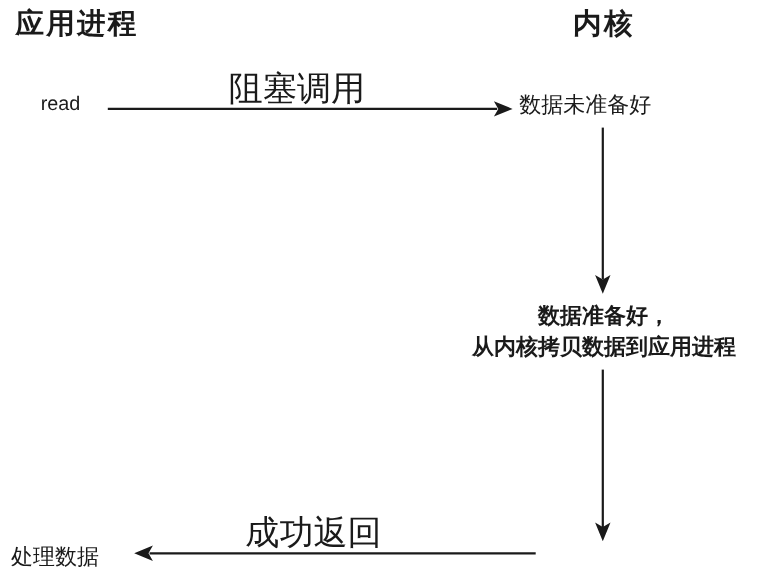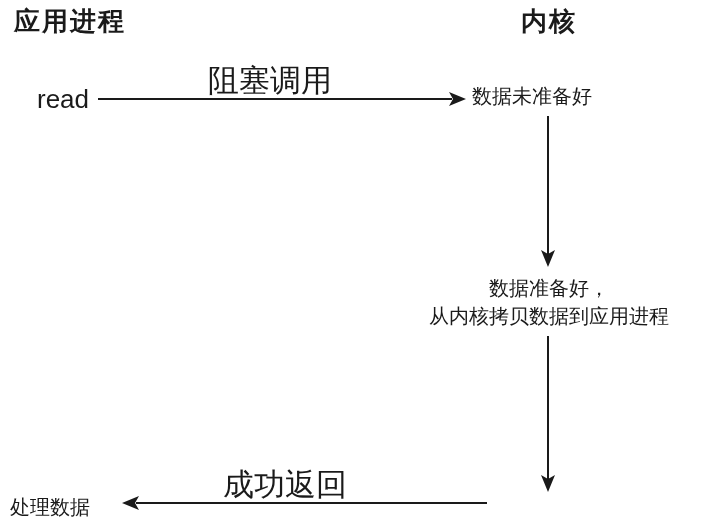--- a/index.html
+++ b/index.html
@@ -48,20 +48,21 @@
   .edge-label {
     font-size: 31px;
     font-weight: normal;
   }
   .center-x {
     transform: translateX(-50%);
   }
   .two-line {
     text-align: center;
     line-height: 28px;
+    font-weight: bold;
   }
 </style>
 </head>
 <body>
 
 <div class="canvas">
 
   <svg class="layer-arrows" viewBox="0 0 707 522">
 
     <g>
@@ -82,21 +83,21 @@
     <g>
       <line x1="487" y1="503" x2="136" y2="503"></line>
       <polygon points="122,503 139,496 135,503 139,510"></polygon>
     </g>
   </svg>
 
   <div class="label col-header" style="left:14px; top:7px;">应用进程</div>
 
   <div class="label col-header center-x" style="left:549px; top:7px;">内核</div>
 
-  <div class="label node" style="left:37px; top:85px; font-size:26px;">read</div>
+  <div class="label node" style="left:37px; top:85px; font-size:18px;">read</div>
 
   <div class="label edge-label center-x" style="left:270px; top:64px;">阻塞调用</div>
 
   <div class="label node" style="left:472px; top:85px;">数据未准备好</div>
 
   <div class="label node two-line center-x" style="left:549px; top:274px;">
     <div>数据准备好，</div>
     <div>从内核拷贝数据到应用进程</div>
   </div>
 

